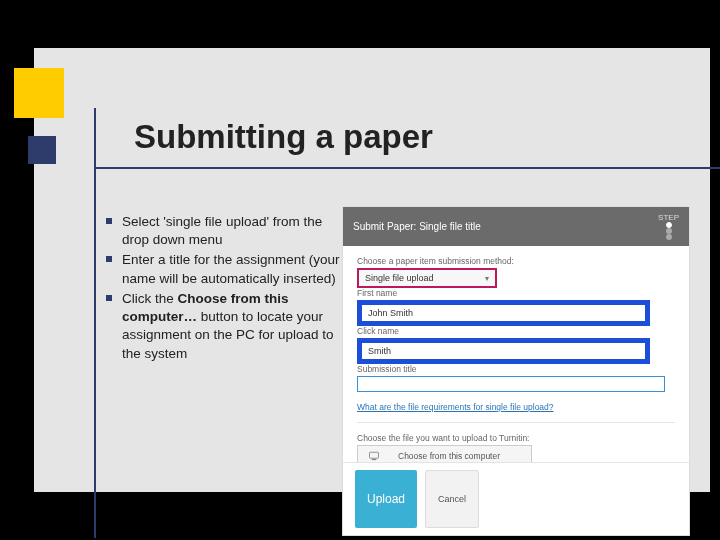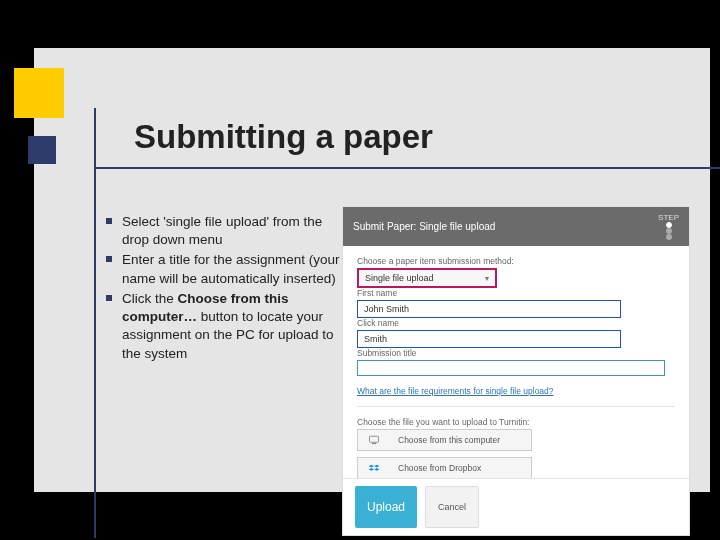--- a/index.html
+++ b/index.html
@@ -102,24 +102,24 @@
     padding: 3px 6px;
     font-size: 9px;
     width: 140px;
     display: flex;
     justify-content: space-between;
     align-items: center;
     color: #333;
   }
   .sel .chev { font-size: 8px; color: #777; }
   .inp {
-    border: 1px solid #1d4ed8;
+    border: 5px solid #1d4ed8;
     padding: 3px 6px;
     font-size: 9px;
-    width: 264px;
+    width: 293px;
     color: #333;
     background: #fff;
   }
   .inp.focus {
     border: 1.5px solid #3b8fd4;
     width: 308px;
     height: 16px;
   }
   .link {
     color: #2a74b8;
@@ -156,21 +156,21 @@
     color: #fff;
     border: none;
     padding: 5px 12px;
     font-size: 12px;
     border-radius: 2px;
   }
   .btn-secondary {
     background: #f2f2f2;
     color: #555;
     border: 1px solid #ddd;
-    padding: 15px 12px;
+    padding: 23px 12px;
     font-size: 9px;
     border-radius: 2px;
   }
 </style>
 </head>
 <body>
 
 <div class="slide">
   <div class="line-h"></div>
   <div class="line-v"></div>
@@ -186,21 +186,21 @@
         <span>Enter a title for the assignment (your name will be automatically inserted)</span>
       </li>
       <li>
         <span>Click the </span><span class="bold">Choose from this computer…</span><span> button to locate your assignment on the PC for upload to the system</span>
       </li>
     </ul>
   </div>
 
   <div class="shot">
     <div class="shot-header">
-      <span>Submit Paper: Single file upload</span>
+      <span>Submit Paper: Single file title</span>
       <span class="right">
         <span>STEP</span>
         <span class="step-dot active"></span>
         <span class="step-dot"></span>
         <span class="step-dot"></span>
       </span>
     </div>
     <div class="shot-body">
       <div class="lbl">Choose a paper item submission method:</div>
       <div class="sel">

